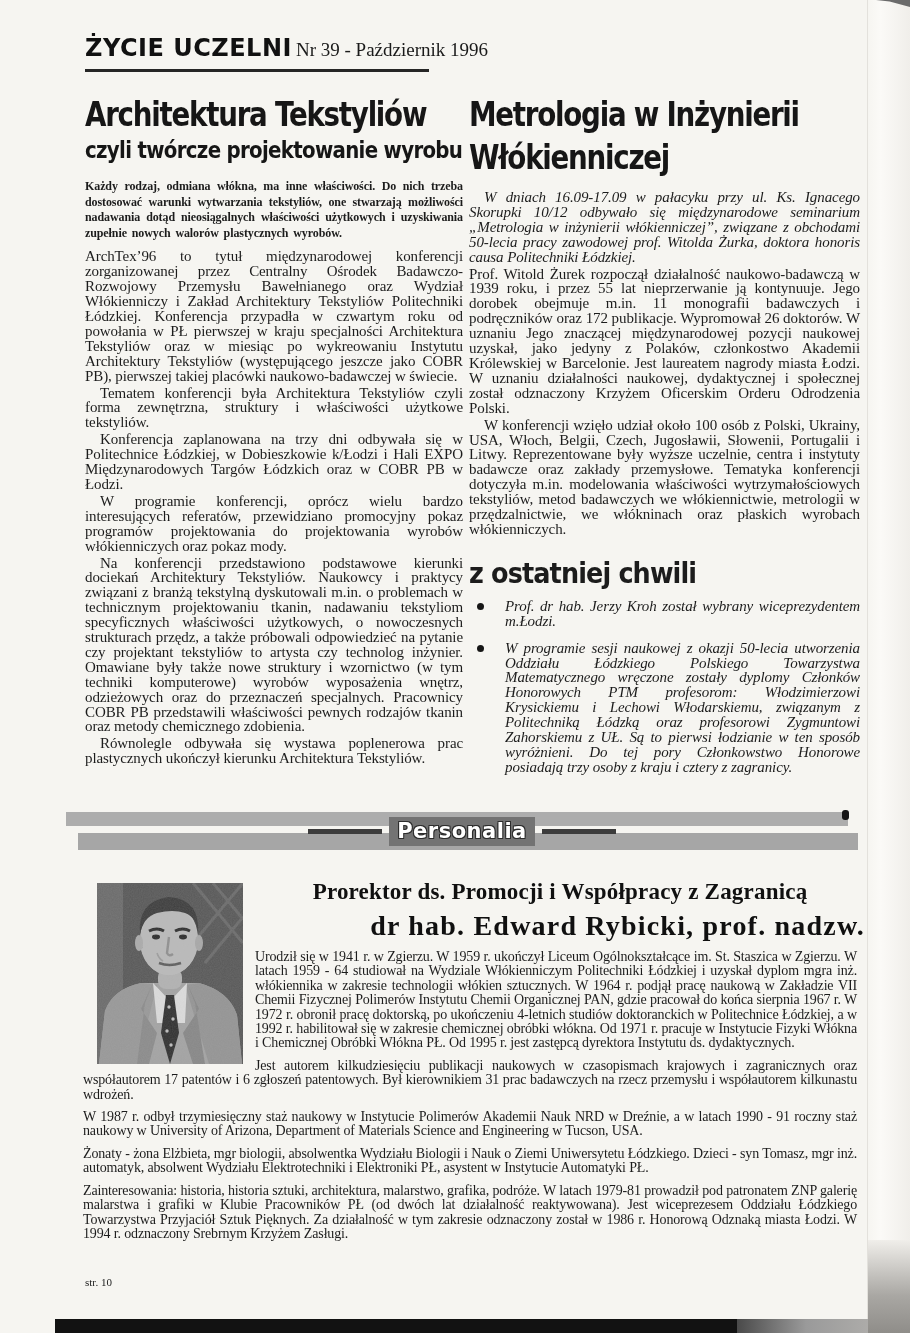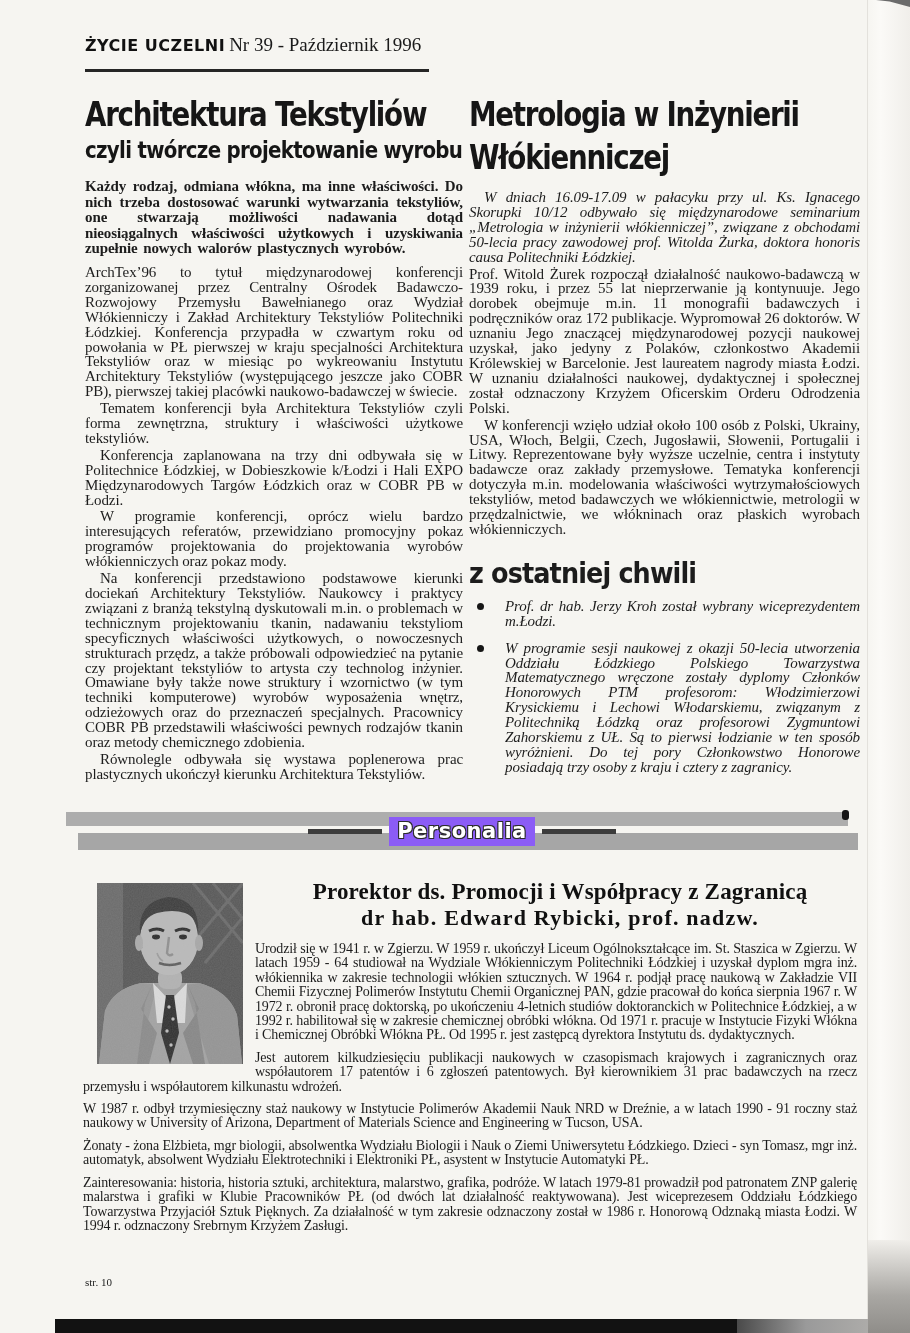--- a/index.html
+++ b/index.html
@@ -16,60 +16,60 @@
     clip-path:polygon(0 0,100% 0,100% 100%,40% 20%);}
   .scan-bottom-bar{position:absolute;left:55px;top:1319px;width:682px;height:14px;background:#121212;}
   .scan-bottom-bar-right{position:absolute;left:737px;top:1319px;width:173px;height:14px;
     background:linear-gradient(to right,#4a4a4a,#9a9a9a 40%,#b9b7b3);}
   .scan-corner-gray{position:absolute;left:868px;top:1240px;width:42px;height:93px;
     background:linear-gradient(to bottom,#f0eeea,#a9a7a3 60%,#8f8d89);}
   .corner-dot{position:absolute;left:842px;top:810px;width:7px;height:10px;background:#161616;border-radius:3px;}
 
   
   .masthead{position:absolute;left:85px;top:34px;white-space:nowrap;}
-  .masthead .bold{font-family:"DejaVu Sans", sans-serif;font-weight:bold;font-size:16px;letter-spacing:.5px;color:#111;text-align:right;}
+  .masthead .bold{font-family:"DejaVu Sans", sans-serif;font-weight:bold;font-size:24px;letter-spacing:.5px;color:#111;text-align:right;}
   .masthead .rest{font-size:19px;color:#1a1a1a;}
   .masthead-rule{position:absolute;left:85px;top:69px;width:344px;height:3px;background:#262626;}
 
   
   .col{position:absolute;top:96px;text-align:justify;font-size:15px;line-height:14.9px;letter-spacing:-.1px;}
   .col-left{left:85px;width:378px;}
   .col-right{left:469px;width:391px;}
   .headline{font-family:"DejaVu Sans", sans-serif;font-weight:bold;color:#161616;
     font-size:33px;line-height:37px;letter-spacing:-1.5px;transform:scaleX(.84);transform-origin:left;
     white-space:nowrap;text-align:left;}
   .subhead{font-family:"DejaVu Sans", sans-serif;font-weight:bold;color:#161616;
     font-size:23px;line-height:26px;letter-spacing:-.8px;transform:scaleX(.86);transform-origin:left;
     white-space:nowrap;margin-top:4px;text-align:left;}
-  .lead{font-weight:bold;font-size:15px;line-height:15.6px;margin:16px 0 8px 0;word-spacing:2px;}
+  .lead{font-weight:bold;font-size:12px;line-height:15.6px;margin:16px 0 8px 0;word-spacing:2px;}
   .col p.body{margin:0 0 2px 0;}
   .col p.indent{text-indent:15px;}
   .newsflash-title{font-family:"DejaVu Sans", sans-serif;font-weight:bold;font-size:29px;line-height:32px;
     letter-spacing:-1px;transform:scaleX(.88);transform-origin:left;margin:20px 0 10px 0;white-space:nowrap;text-align:left;}
   .bullet-item{position:relative;padding-left:36px;margin:0 0 12px 0;font-style:italic;}
   .bullet-dot{position:absolute;left:8px;top:4px;width:7px;height:7px;border-radius:50%;background:#161616;}
 
   
   .personalia-banner{position:absolute;left:66px;top:810px;width:792px;height:48px;}
   .pb-bar-top{position:absolute;left:0;top:2px;width:782px;height:14px;background:#adadad;}
   .pb-bar-bottom{position:absolute;left:12px;top:23px;width:780px;height:17px;background:#a6a6a6;}
   .pb-label-wrap{position:absolute;left:0;top:0;width:100%;height:42px;display:flex;align-items:center;justify-content:center;gap:7px;}
   .pb-rule{display:inline-block;width:74px;height:5px;background:#3c3c3c;}
   .pb-label{font-family:"DejaVu Sans", sans-serif;font-weight:bold;font-size:21px;color:#ffffff;
-    background:#8b5cf6;padding:2px 8px 3px 8px;letter-spacing:.5px;
+    background:#737373;padding:2px 8px 3px 8px;letter-spacing:.5px;
     text-shadow:1px 1px 0 #2c2c2c,-1px 1px 0 #2c2c2c,1px -1px 0 #2c2c2c,-1px -1px 0 #2c2c2c;}
 
   
   .bio{position:absolute;left:75px;top:879px;width:790px;text-align:justify;
     font-size:14px;line-height:14.4px;letter-spacing:-.15px;}
   .photo{float:left;width:146px;height:181px;margin:4px 12px 8px 22px;background:#555;}
   .photo svg{display:block;width:146px;height:181px;}
   .bio-heading{text-align:center;font-weight:bold;}
   .bio-heading .l1{font-size:23px;line-height:26px;letter-spacing:.2px;color:#101010;}
-  .bio-heading .l2{font-size:22px;line-height:25px;letter-spacing:1.2px;color:#101010;}
+  .bio-heading .l2{font-size:28px;line-height:25px;letter-spacing:1.2px;color:#101010;margin-top:8px;text-align:right;}
   .bio p{margin:8px;}
   .bio p.first{margin-top:12px;}
 
   .page-number{position:absolute;left:85px;top:1276px;font-size:11px;color:#222;}
 </style>
 </head>
 <body>
 
 <div class="page">
 

